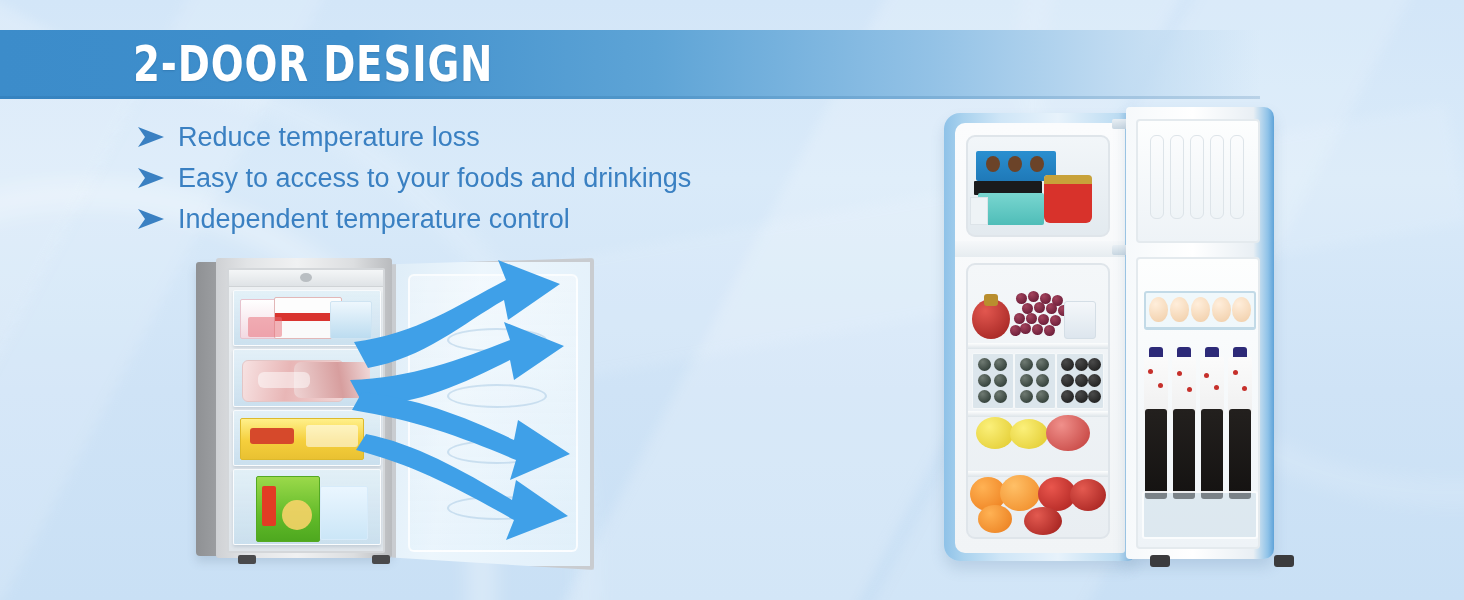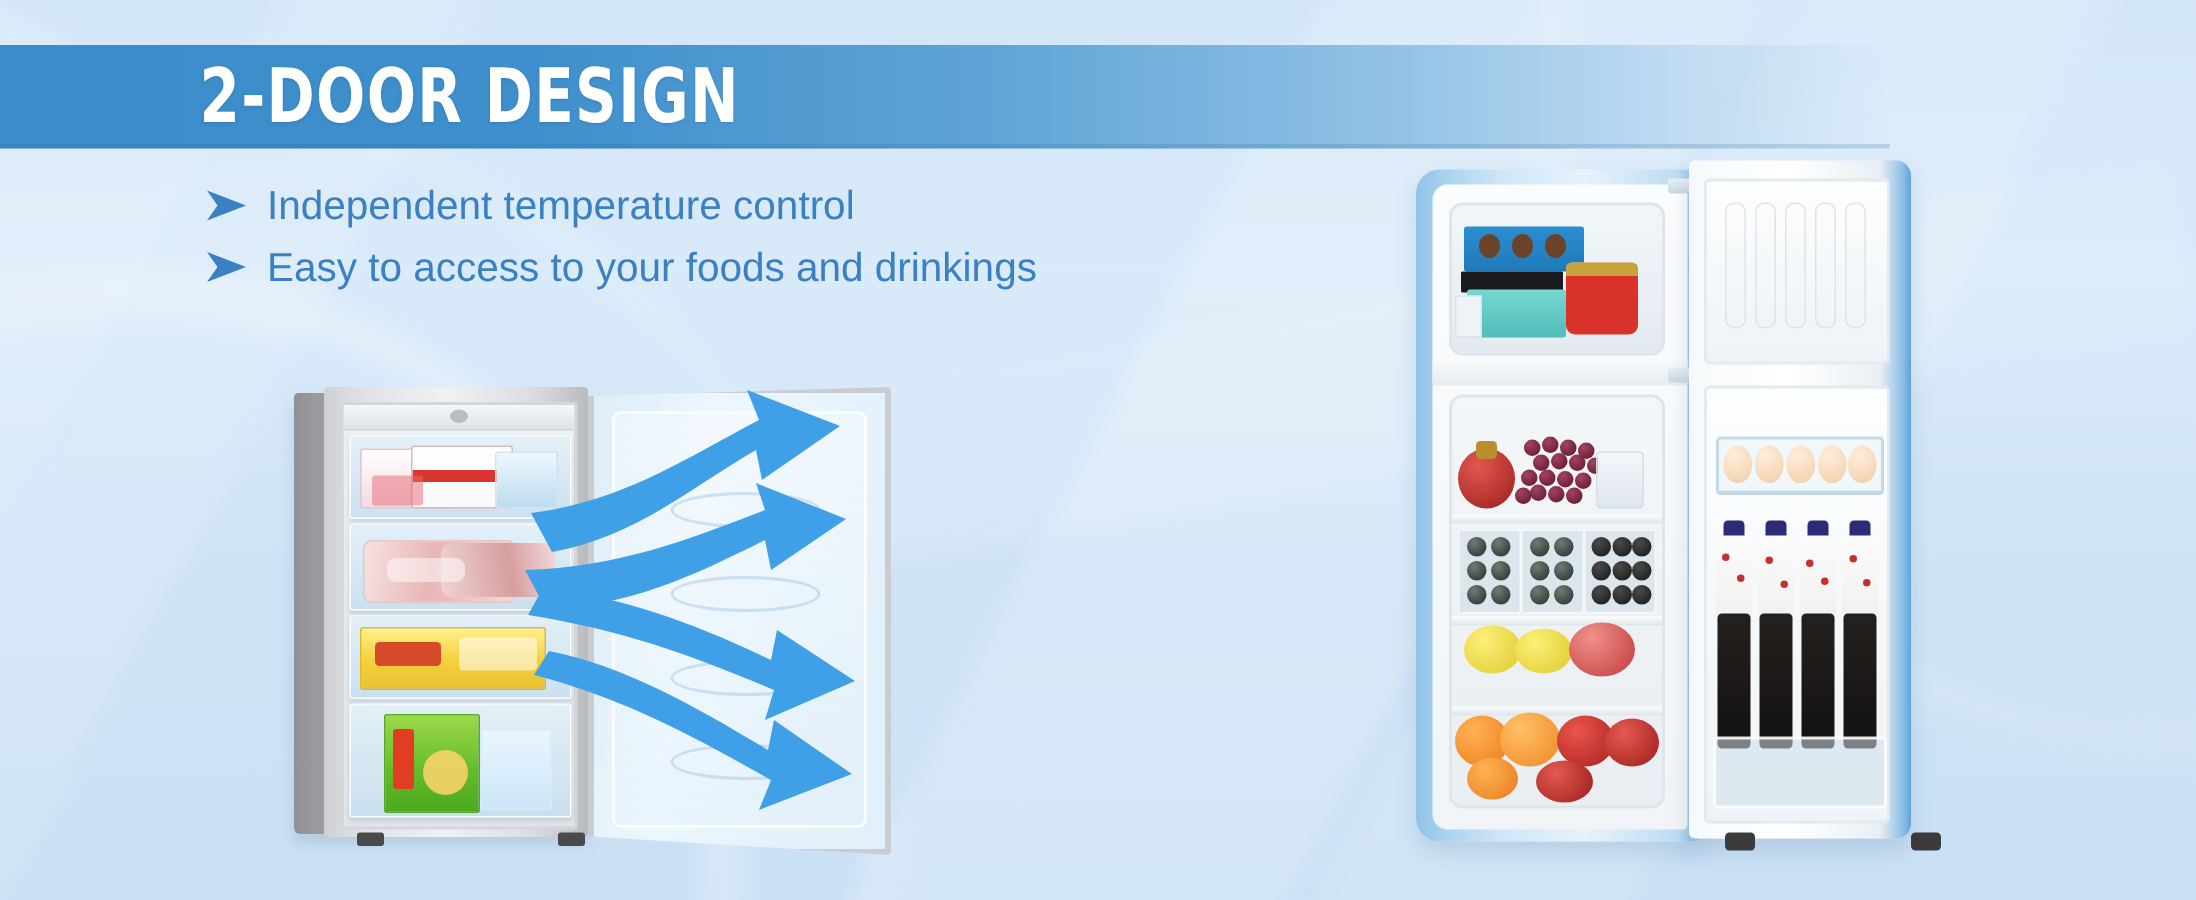--- a/index.html
+++ b/index.html
@@ -263,33 +263,39 @@
     <div class="streak s3"></div>
     <div class="streak s4"></div>
     <div class="streak s5"></div>
   </div>
 
   <div class="banner"></div>
   <div class="banner-title">2-DOOR DESIGN</div>
 
   <div class="bullets">
 
+    <div class="bullet">
+      <svg class="bullet-arrow" viewBox="0 0 30 22">
+        <path d="M2 1 L28 11 L2 21 L9 11 Z" fill="#3a80c2"></path>
+      </svg>
+      <span class="bullet-text">Reduce temperature loss</span>
+    </div>
+
+    <div class="bullet">
+      <svg class="bullet-arrow" viewBox="0 0 30 22">
+        <path d="M2 1 L28 11 L2 21 L9 11 Z" fill="#3a80c2"></path>
+      </svg>
+      <span class="bullet-text">Easy to access to your foods and drinkings</span>
+    </div>
 
     <div class="bullet">
       <svg class="bullet-arrow" viewBox="0 0 30 22">
         <path d="M2 1 L28 11 L2 21 L9 11 Z" fill="#3a80c2"></path>
       </svg>
       <span class="bullet-text">Independent temperature control</span>
-    </div>
-
-    <div class="bullet">
-      <svg class="bullet-arrow" viewBox="0 0 30 22">
-        <path d="M2 1 L28 11 L2 21 L9 11 Z" fill="#3a80c2"></path>
-      </svg>
-      <span class="bullet-text">Easy to access to your foods and drinkings</span>
     </div>
 
   </div>
 
   <div class="fridge-left">
 
     <div class="fl-body"></div>
     <div class="fl-cab">
       <div class="fl-foot lf"></div>
       <div class="fl-foot rf"></div>

